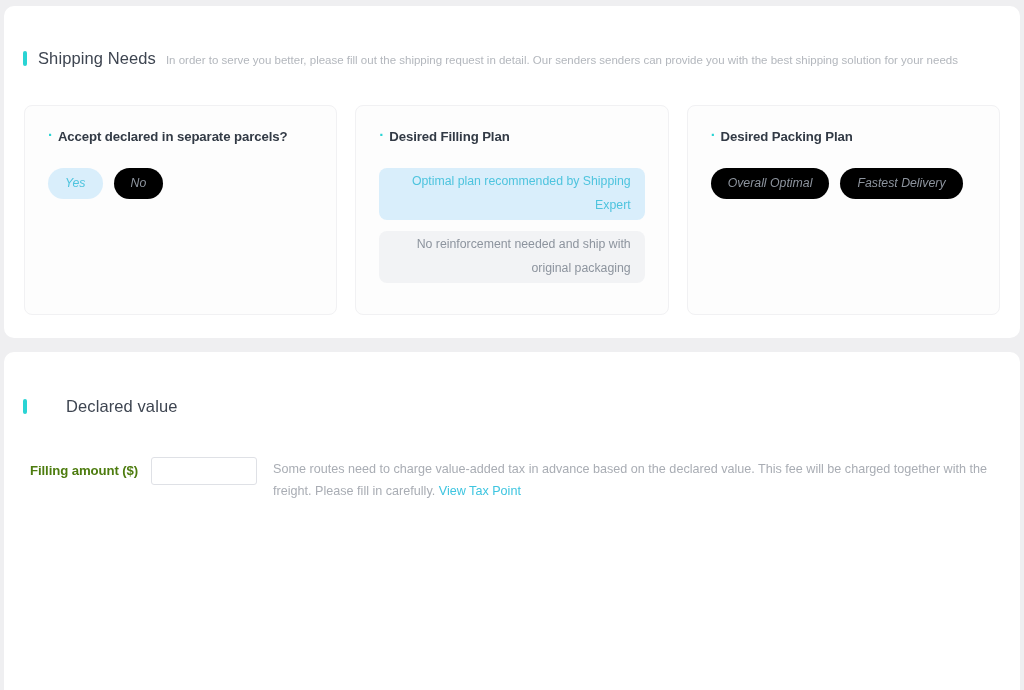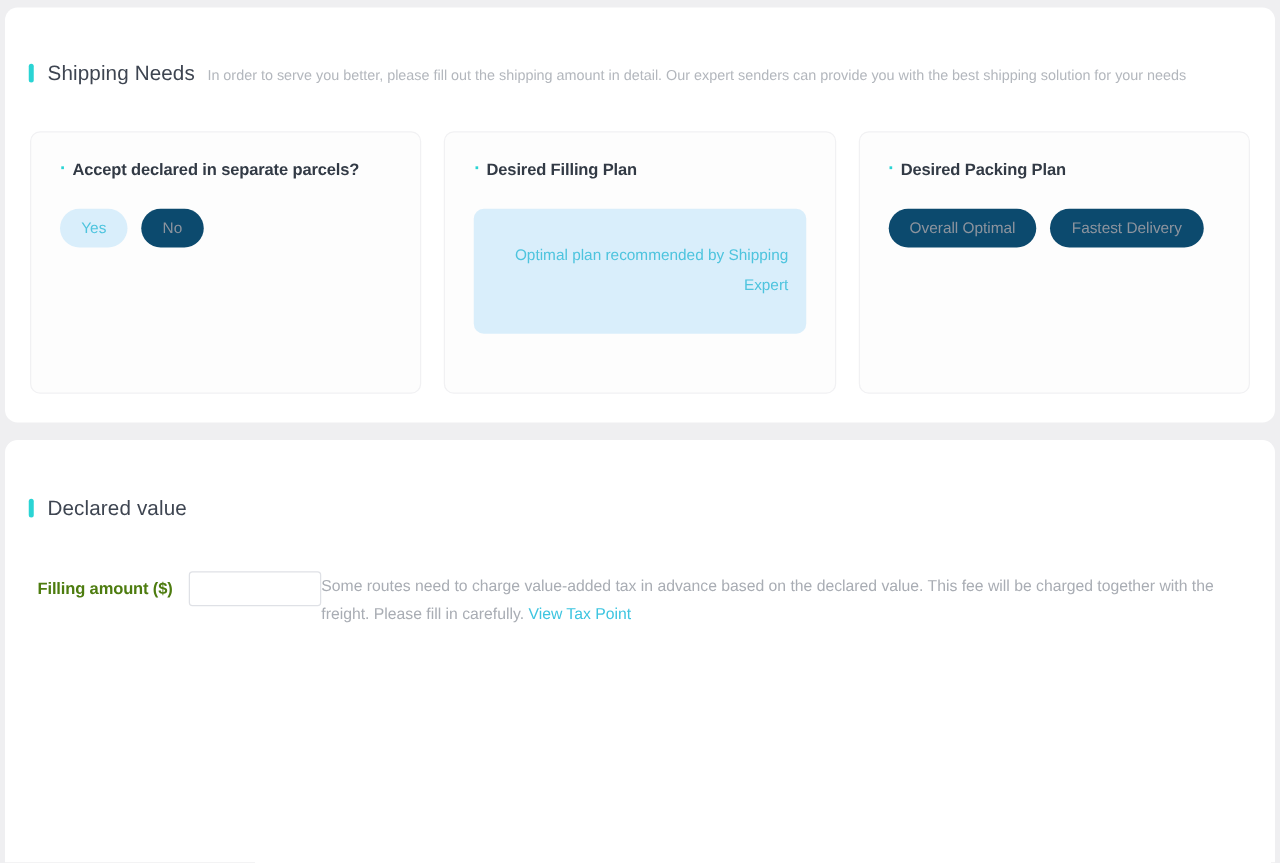--- a/index.html
+++ b/index.html
@@ -103,23 +103,24 @@
     line-height: 1;
     margin-right: 5px;
     position: relative;
     top: -1px;
   }
 
   .chips {
     display: flex;
     flex-wrap: wrap;
     gap: 5px 11px;
+    font-style: italic;
   }
   .chip {
-    background: #0c4a6e;
+    background: #000000;
     color: #8d949e;
     border-radius: 16px;
     font-size: 12.3px;
     padding: 8px 17px;
     line-height: 1.25;
     cursor: pointer;
     user-select: none;
     white-space: nowrap;
   }
   .chip.selected {
@@ -127,33 +128,33 @@
     color: #4ec4de;
   }
 
   
   .chips-block { display: flex; flex-direction: column; gap: 11px; }
   .chip-wide {
     background: #f2f3f5;
     color: #8d949e;
     border-radius: 8px;
     font-size: 12.3px;
-    padding: 26px 14px;
+    padding: 2px 14px;
     line-height: 1.95;
     cursor: pointer;
     user-select: none;
     width: 100%;
   }
   .chip-wide.selected {
     background: #d9eefb;
     color: #4ec4de;
   }
 
   
-  .dv-head { position: absolute; top: 45px; left: 0; }
+  .dv-head { position: absolute; top: 45px; left: 0; gap: 28px; }
 
   .filling-row {
     position: absolute;
     top: 105px;
     left: 26px;
     right: 24px;
     display: flex;
     align-items: flex-start;
   }
   .filling-label {
@@ -173,20 +174,21 @@
     background: #fff;
     font-family: "Liberation Sans", sans-serif;
     font-size: 12.5px;
     color: #333;
     padding: 0 8px;
     outline: none;
   }
   .amount-input::placeholder { color: #c9ccd1; }
 
   .hint {
+    margin-left: 16px;
     font-size: 12.6px;
     color: #a9adb4;
     line-height: 22px;
     max-width: 742px;
     padding-top: 1px;
   }
   .hint a {
     color: #3ec5e0;
     text-decoration: none;
     cursor: pointer;
@@ -195,21 +197,21 @@
 </head>
 <body>
 
 <div class="page">
 
   <div class="panel panel-top">
 
     <div class="section-head" style="position:absolute;top:43px;left:0;">
       <span class="accent-bar"></span>
       <span class="section-title">Shipping Needs</span>
-      <span class="section-sub">In order to serve you better, please fill out the shipping amount in detail. Our expert senders can provide you with the best shipping solution for your needs</span>
+      <span class="section-sub">In order to serve you better, please fill out the shipping request in detail. Our senders senders can provide you with the best shipping solution for your needs</span>
     </div>
 
     <div class="cards-row">
 
       <div class="card">
         <div class="card-title">
           <span class="req-dot">·</span>
           <span>Accept declared in separate parcels?</span>
         </div>
         <div class="chips">
@@ -218,20 +220,21 @@
         </div>
       </div>
 
       <div class="card">
         <div class="card-title">
           <span class="req-dot">·</span>
           <span>Desired Filling Plan</span>
         </div>
         <div class="chips-block">
           <div class="chip-wide selected">Optimal plan recommended by Shipping Expert</div>
+          <div class="chip-wide">No reinforcement needed and ship with original packaging</div>
         </div>
       </div>
 
       <div class="card">
         <div class="card-title">
           <span class="req-dot">·</span>
           <span>Desired Packing Plan</span>
         </div>
         <div class="chips">
           <div class="chip">Overall Optimal</div>

